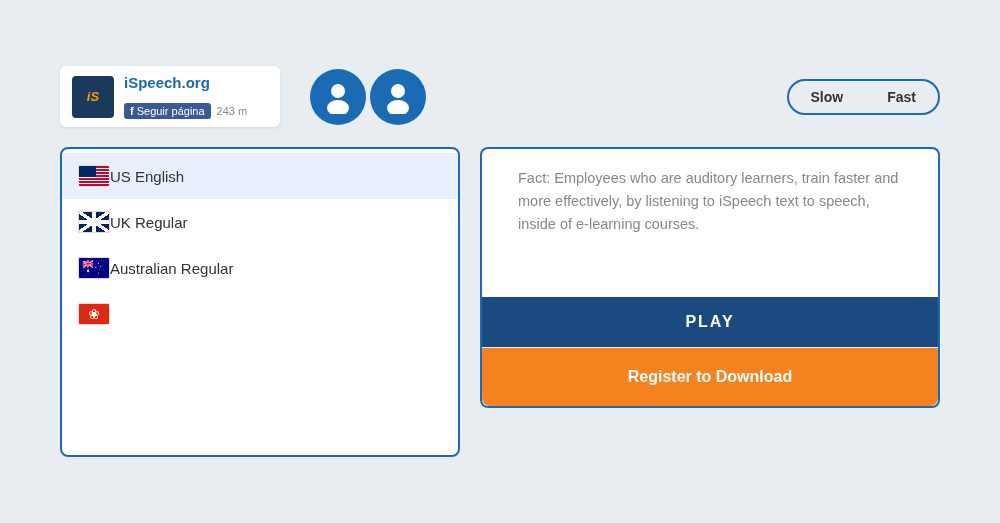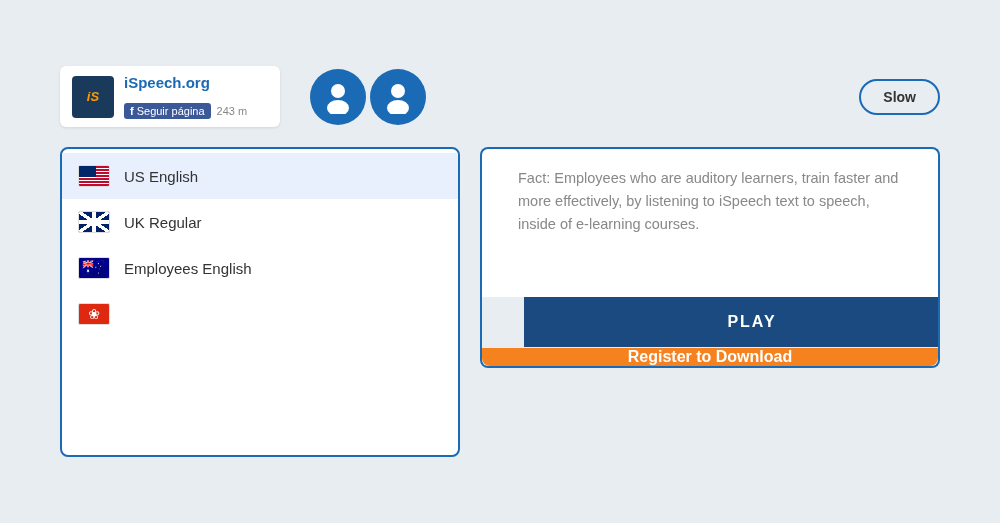--- a/index.html
+++ b/index.html
@@ -157,21 +157,20 @@
     .language-scroll::-webkit-scrollbar-track {
       background: #f0f0f0;
     }
     .language-scroll::-webkit-scrollbar-thumb {
       background: #bbb;
       border-radius: 5px;
     }
     .lang-item {
       display: flex;
       align-items: center;
-      gap: 14px;
       padding: 12px 16px;
       cursor: pointer;
       font-size: 15px;
       color: #333;
     }
     .lang-item.selected {
       background: #e8f0fe;
     }
     .flag {
       width: 32px;
@@ -300,29 +299,28 @@
       color: white;
       font-size: 16px;
       font-weight: bold;
       letter-spacing: 2px;
       border: none;
       padding: 16px;
       width: 100%;
       cursor: pointer;
       text-align: center;
       border-radius: 0;
-      margin-left: 42px;
     }
     .register-btn {
       background: #f5821f;
       color: white;
       font-size: 16px;
       font-weight: bold;
       border: none;
-      padding: 0;
+      padding: 20px;
       width: 100%;
       cursor: pointer;
       border-radius: 0 0 8px 8px;
       margin-top: 1px;
     }
     .btn-wrapper {
       display: flex;
       flex-direction: column;
       border: 2px solid #1a6ab5;
       border-top: none;
@@ -362,41 +360,42 @@
       <div class="avatar-circle" style="margin-left:4px;">
         <svg width="34" height="34" viewBox="0 0 34 34" class="avatar-svg">
           <circle cx="17" cy="11" r="7" fill="white"></circle>
           <ellipse cx="17" cy="28" rx="11" ry="8" fill="white"></ellipse>
         </svg>
       </div>
     </div>
 
     <div class="speed-controls">
       <button class="speed-btn">Slow</button>
+      <button class="speed-btn">Fast</button>
     </div>
   </div>
 
   <div class="main-content">
 
     <div class="language-panel">
       <div class="language-scroll">
 
         <div class="lang-item selected">
           <div class="flag flag-us"></div>
           <span>US English</span>
         </div>
 
         <div class="lang-item">
           <div class="flag flag-uk"></div>
           <span>UK Regular</span>
         </div>
 
         <div class="lang-item">
           <div class="flag flag-au"></div>
-          <span>Employees English</span>
+          <span>Australian Regular</span>
         </div>
 
 
 
         <div class="lang-item">
           <div class="flag flag-hk"></div>
         </div>
 
       </div>
     </div>

